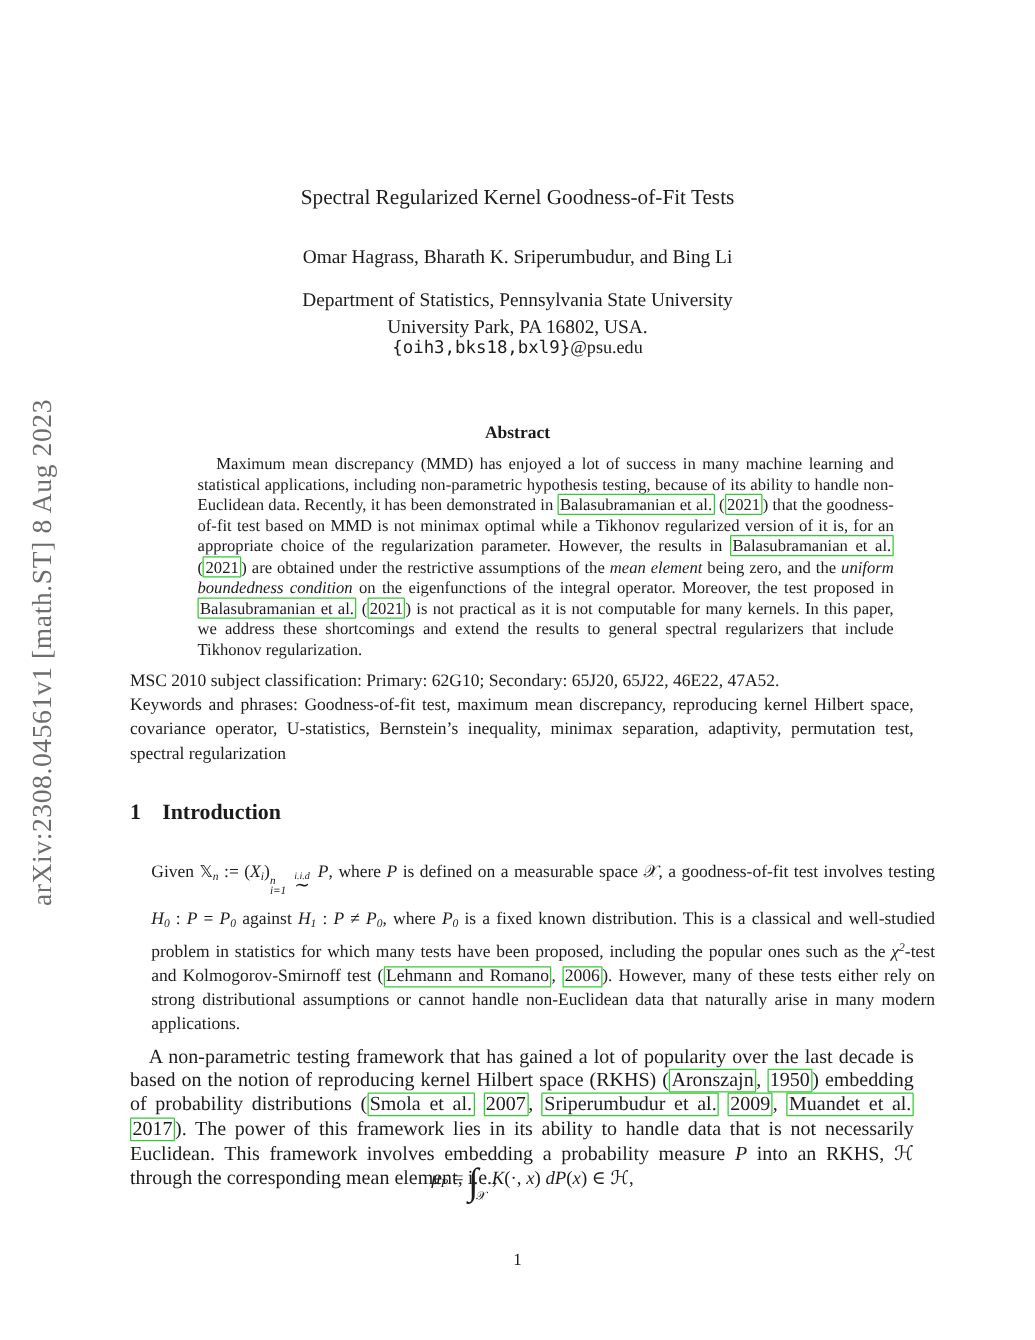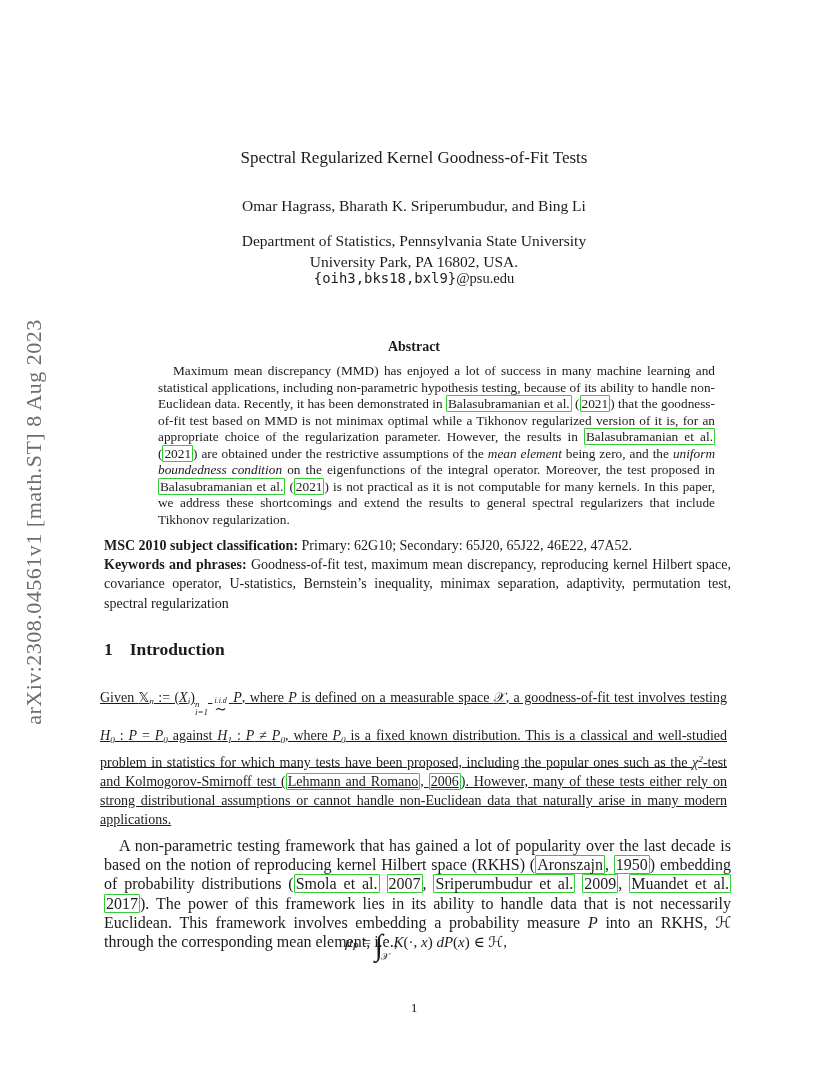--- a/index.html
+++ b/index.html
@@ -32,31 +32,31 @@
   .abs-head { top: 339px; font-size: 14px; font-weight: bold; }
   .abs-body {
     position: absolute; left: 158px; top: 363px; width: 557px;
     font-size: 13.3px; line-height: 16.5px; text-align: justify; text-indent: 15px;
   }
   .msc-block { position: absolute; left: 104px; top: 536px; width: 627px;
     font-size: 14px; line-height: 19.2px; text-align: justify; }
   .msc-block p { margin: 0; }
   .sec-head { position: absolute; left: 104px; top: 639px; font-size: 17.5px; font-weight: bold; }
   .sec-head .num { margin-right: 17px; }
-  .para1 { position: absolute; left: 100px; top: 685px; width: 627px;
-    font-size: 14px; line-height: 19.2px; text-align: justify; text-decoration: underline; }
+  .para1 { position: absolute; left: 121px; top: 685px; width: 627px;
+    font-size: 14px; line-height: 19.2px; text-align: justify; }
   .para2 { position: absolute; left: 104px; top: 836px; width: 627px;
     font-size: 16px; line-height: 19.2px; text-align: justify; text-indent: 15px; }
   .formula { position: absolute; left: 0; top: 920px; width: 100%;
     text-align: center; font-size: 15px; line-height: 44px; padding-left: 12px; }
   .pagenum { position: absolute; left: 0; top: 1000px; width: 100%;
     text-align: center; font-size: 13.5px; }
 
   .it   { font-style: italic; }
-  .bd   { font-weight: bold; }
+  .bd   { font-weight: normal; }
   .mono { font-family: "DejaVu Sans Mono", "Liberation Mono", monospace; font-size: 0.96em; }
   .cite { border: 1px solid var(--cite, #33cc33); padding: 0 1px; border-radius: 1px; }
   .ssub { font-size: 0.66em; vertical-align: -0.28em; font-style: italic; letter-spacing: 0; }
   .ssup { font-size: 0.66em; vertical-align: 0.5em; font-style: italic; }
   .scr  { font-family: "DejaVu Serif", "DejaVu Sans", serif; }
   .bb   { font-family: "DejaVu Sans", "DejaVu Serif", sans-serif; font-size: 0.95em; }
   .supsub { display: inline-flex; flex-direction: column; align-items: flex-start;
     font-size: 9px; line-height: 8px; vertical-align: -5px; font-style: italic; }
   .stack { display: inline-flex; flex-direction: column; align-items: center;
     vertical-align: -0.1em; line-height: 1; margin: 12px 2px; }

